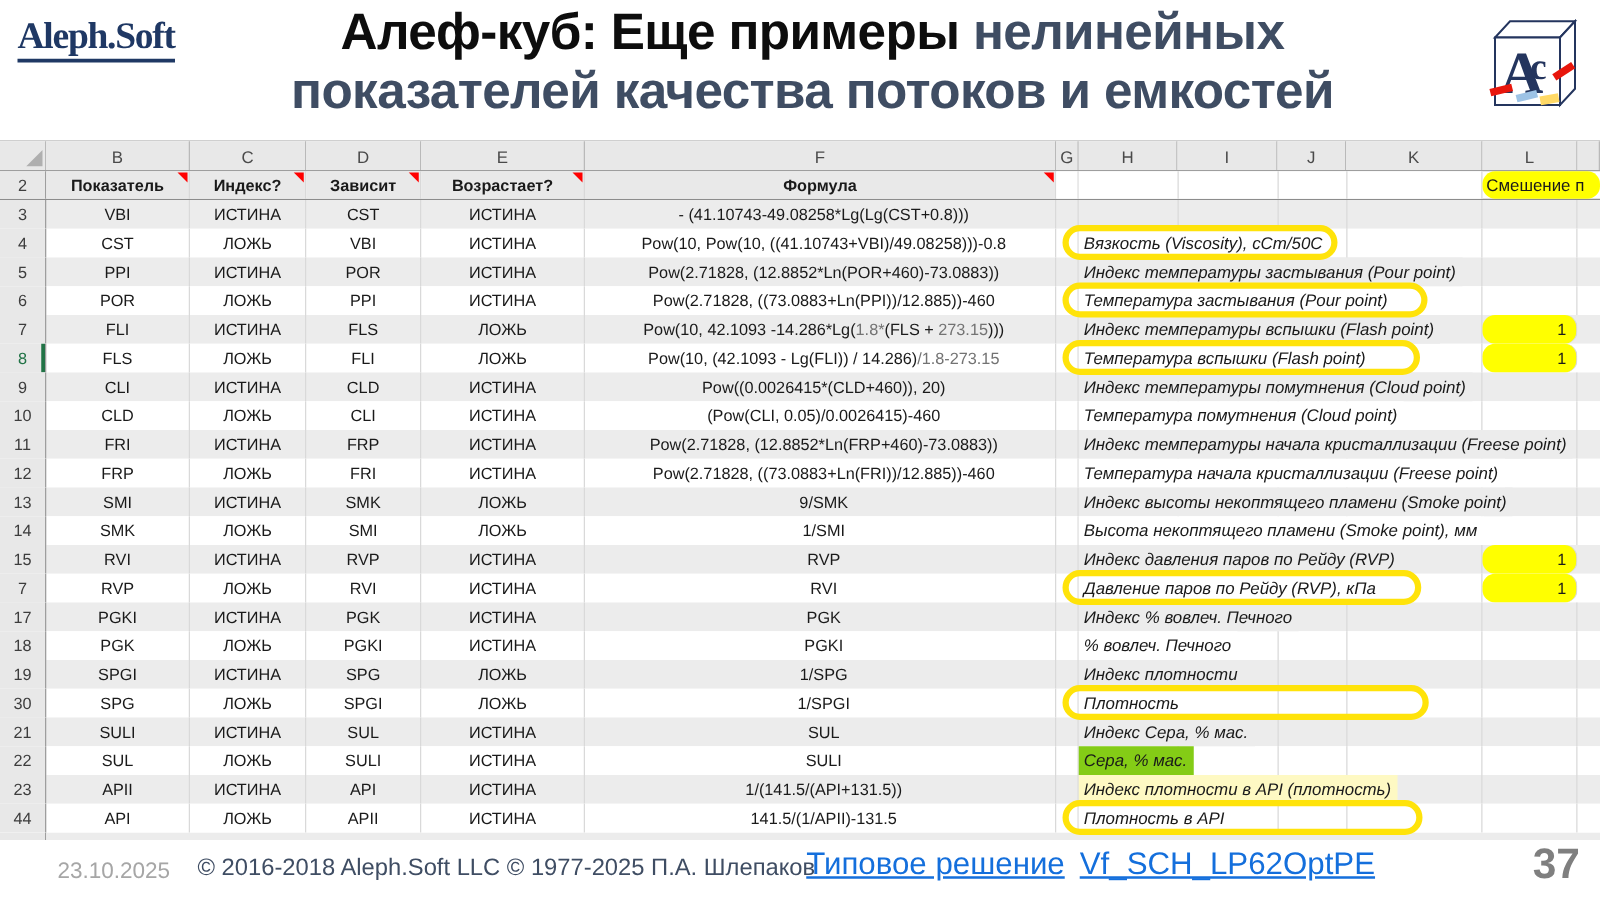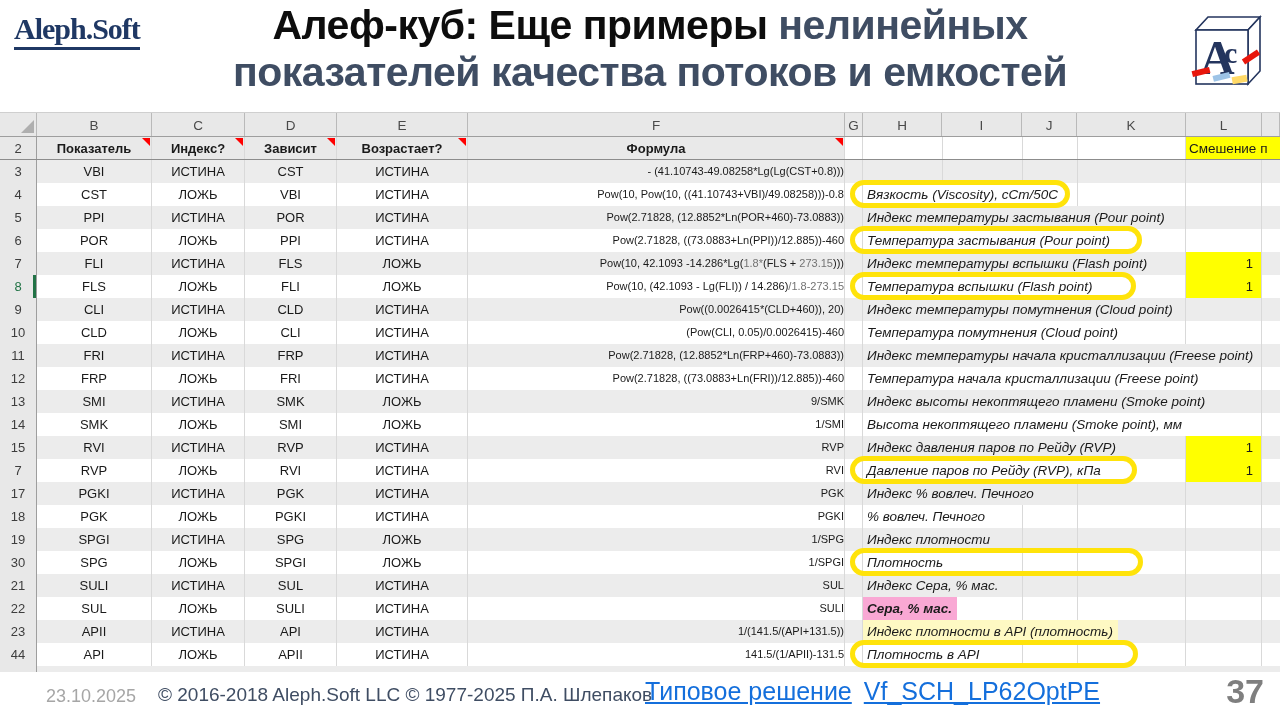--- a/index.html
+++ b/index.html
@@ -20,33 +20,33 @@
   
   .sheet { position:absolute; left:0; top:112px; width:1280px; font-size:13px; color:#1a1a1a; }
   .srow { display:flex; height:23px; line-height:23px; position:relative; }
   .letters { height:25px; line-height:25px; border-top:1px solid #cfcfcf; border-bottom:1px solid #9e9e9e; }
   .cell { height:100%; border-right:1px solid #D9D9D9; overflow:visible; position:relative;
           text-align:center; white-space:nowrap; }
   .hdrL { background:#E8E8E8; color:#4a4a4a; font-size:13.5px; border-right:1px solid #B9B9B9; }
   .rowhdr { background:#E8E8E8; color:#3d3d3d; border-right:1px solid #9e9e9e; font-size:13px; }
   .hdrcell { font-weight:bold; background:#E9E9E9; }
   .row2 { border-bottom:1px solid #8c8c8c; }
-  .fcell { text-align:right; padding-left:6px; font-size:11px; }
+  .fcell { text-align:center; padding-left:6px; font-size:13px; }
   .desc { text-align:left; }
   .desc .dtext { position:relative; z-index:2; display:inline-block; font-style:italic;
                  font-size:13.5px; padding:0 5px 0 4px; }
   .vline { position:absolute; top:0; bottom:0; width:1px; background:#D9D9D9; z-index:1; }
   .red { color:#737373; }
   .tri { position:absolute; top:1px; right:1px; width:0; height:0;
          border-top:8px solid #FF0000; border-left:8px solid transparent; z-index:2; }
   .corner-tri { position:absolute; right:2px; bottom:3px; width:0; height:0;
                 border-bottom:13px solid #AFAFAF; border-left:13px solid transparent; }
   .oval { position:absolute; left:-13px; top:-3px; height:28px; border:5px solid #FFE30A;
           border-radius:17px; z-index:3; pointer-events:none; }
-  .lyellow { background:#FFFF00; }
+  .lyellow { background:#FFFF00;border-radius:10px; }
   .lnum { text-align:right; padding-right:8px; }
   .active-bar { position:absolute; right:0; top:0; bottom:0; width:3px; background:#217346; }
   .greenNum { color:#217346; }
   .strip25 { display:flex; height:6px; }
   .strip25 .a { width:37px; background:#E8E8E8; border-right:1px solid #9e9e9e; }
   .strip25 .b { flex:1; background:#ECECEC; }
 
   
   .f-date { position:absolute; left:46px; top:686px; font-size:18px; color:#A6A6A6; }
   .f-copy { position:absolute; left:158px; top:684px; font-size:19px; color:#3F4D63; }
@@ -342,21 +342,21 @@
         <div class="cell" style="width: 18px; border-right: none;"></div>
       </div>
       <div class="srow" style="background: rgb(255, 255, 255);">
         <div class="cell rowhdr" style="width: 37px;">22</div>
         <div class="cell" style="width: 115px;">SUL</div>
         <div class="cell" style="width: 93px;">ЛОЖЬ</div>
         <div class="cell" style="width: 92px;">SULI</div>
         <div class="cell" style="width: 131px;">ИСТИНА</div>
         <div class="cell fcell" style="width: 377px;"><span>SULI</span></div>
         <div class="cell" style="width: 18px;"></div>
-        <div class="cell desc" style="width: 323px;"><div class="vline" style="left: 79px;"></div><div class="vline" style="left: 159px;"></div><div class="vline" style="left: 214px;"></div><div class="dtext" style="background: #f9a8d4; font-weight: bold;">Сера, % мас.</div></div>
+        <div class="cell desc" style="width: 323px;"><div class="vline" style="left: 79px;"></div><div class="vline" style="left: 159px;"></div><div class="vline" style="left: 214px;"></div><div class="dtext" style="background: #84cc16;">Сера, % мас.</div></div>
         <div class="cell lnum" style="width: 76px;"></div>
         <div class="cell" style="width: 18px; border-right: none;"></div>
       </div>
       <div class="srow" style="background: rgb(236, 236, 236);">
         <div class="cell rowhdr" style="width: 37px;">23</div>
         <div class="cell" style="width: 115px;">APII</div>
         <div class="cell" style="width: 93px;">ИСТИНА</div>
         <div class="cell" style="width: 92px;">API</div>
         <div class="cell" style="width: 131px;">ИСТИНА</div>
         <div class="cell fcell" style="width: 377px;"><span>1/(141.5/(API+131.5))</span></div>

